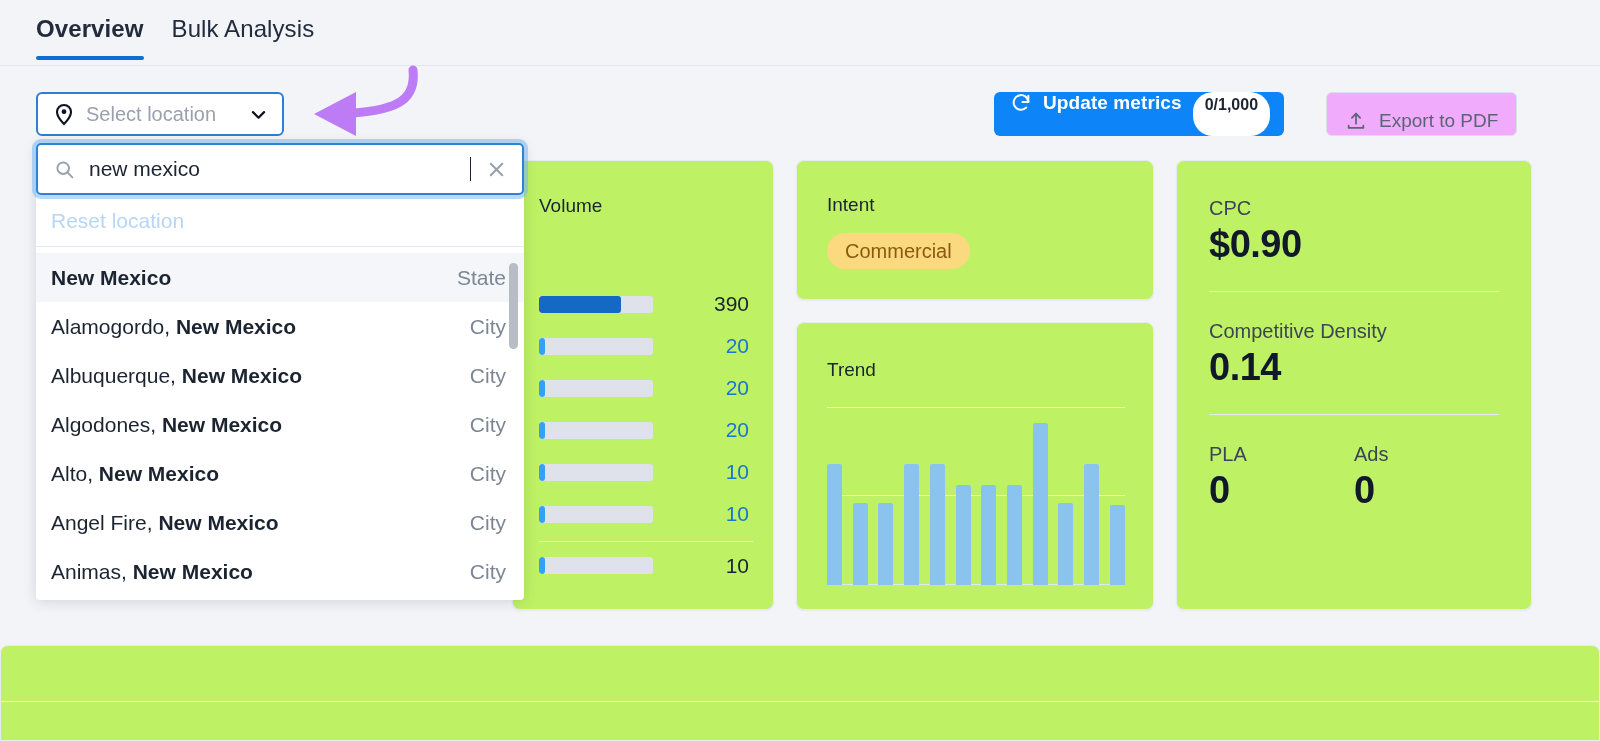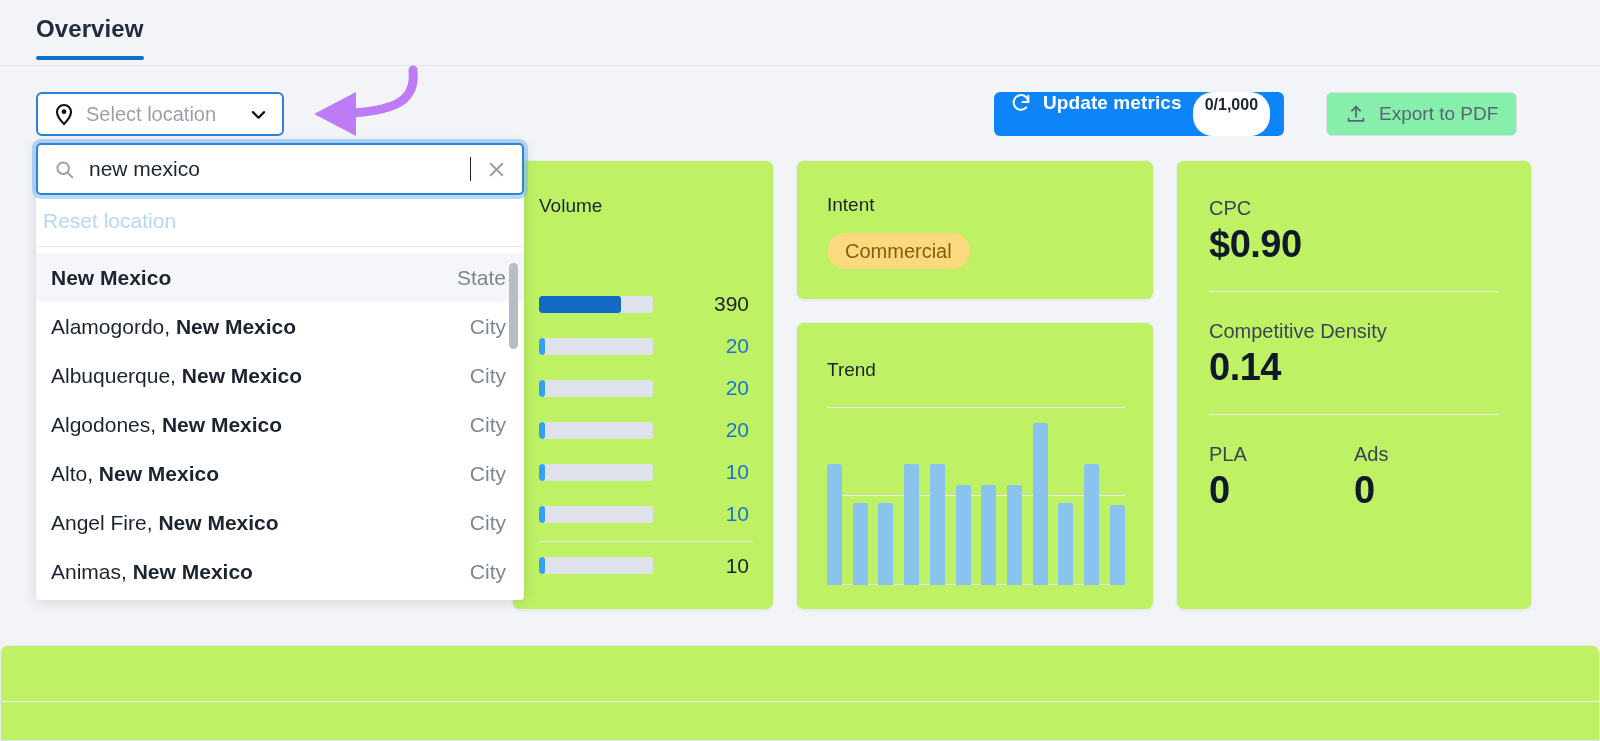--- a/index.html
+++ b/index.html
@@ -10,21 +10,21 @@
     overflow: hidden;
   }
   #root { position: relative; width: 1600px; height: 741px; }
 
   
   .tabbar {
     position: absolute; left: 0; top: 0; width: 1600px; height: 66px;
     background: #f2f4f7;
     border-bottom: 1px solid #e3e6ec;
   }
-  .tabs { position: absolute; left: 36px; top: 14px; display: flex; gap: 28px; align-items: flex-start; flex-direction: column; }
+  .tabs { position: absolute; left: 36px; top: 14px; display: flex; gap: 28px; align-items: flex-start; }
   .tab {
     font-size: 24px; color: #222c3d; letter-spacing: .1px;
     padding-bottom: 16px; cursor: pointer; position: relative; line-height: 30px;
   }
   .tab.active { font-weight: 700; }
   .tab.active::after {
     content: ""; position: absolute; left: 0; right: 0; bottom: 0;
     height: 4px; background: #0e6fd1; border-radius: 2px;
   }
 
@@ -35,22 +35,22 @@
     background: #0d84f7; border-radius: 6px; padding: 0 14px 0 16px;
     color: #fff; font-size: 19px; cursor: pointer; white-space: nowrap;
   }
   .btn-update .lbl { font-weight: 700; letter-spacing: .1px; }
   .pill {
     background: #fff; color: #1b2430; font-weight: 700;
     font-size: 16px; border-radius: 20px; padding: 3px 12px 4px; line-height: 19px;
   }
   .btn-export {
     position: absolute; left: 1326px; top: 92px; height: 44px;
-    display: flex; align-items: center; gap: 12px;
-    background: #86efac; border: 1px solid #dcdfe6; border-radius: 6px;
+    display: flex; align-items: flex-end; gap: 12px;
+    background: #f0abfc; border: 1px solid #dcdfe6; border-radius: 6px;
     padding: 3px 18px; color: #5b6474; font-size: 19px; cursor: pointer; white-space: nowrap;
   }
 
   
   .card {
     position: absolute; background: #bef264; border-radius: 8px;
     border: 1px solid #e8eaef;
     box-shadow: 0 1px 2px rgba(20,30,50,.05);
   }
   .card-title { font-size: 19px; color: #1b2430; }
@@ -113,21 +113,21 @@
     box-shadow: 0 0 0 4px rgba(121,186,245,.55);
     display: flex; align-items: center; padding: 0 14px 0 16px; gap: 14px;
   }
   .search-wrap input {
     flex: 1; border: 0; outline: 0; font-size: 21px; color: #1b2430;
     font-family: "Liberation Sans", sans-serif; background: transparent;
   }
   .caret { width: 1.5px; height: 24px; background: #1b2430; margin-left: -11px; }
 
   .reset-row {
-    height: 52px; display: flex; align-items: center; padding-left: 7px;
+    height: 52px; display: flex; align-items: center; padding-left: 15px;
     font-size: 21px; color: #b7d6f4; border-bottom: 1px solid #e6e8ed; cursor: pointer;
   }
 
   .loc-list { position: relative; padding: 6px 0 4px; }
   .loc-item {
     height: 49px; display: flex; align-items: center;
     padding: 0 18px 0 15px; font-size: 21px; color: #1b2430; cursor: pointer;
   }
   .loc-item.hl { background: #f4f6f9; }
   .loc-item .nm { flex: 1; white-space: nowrap; }

